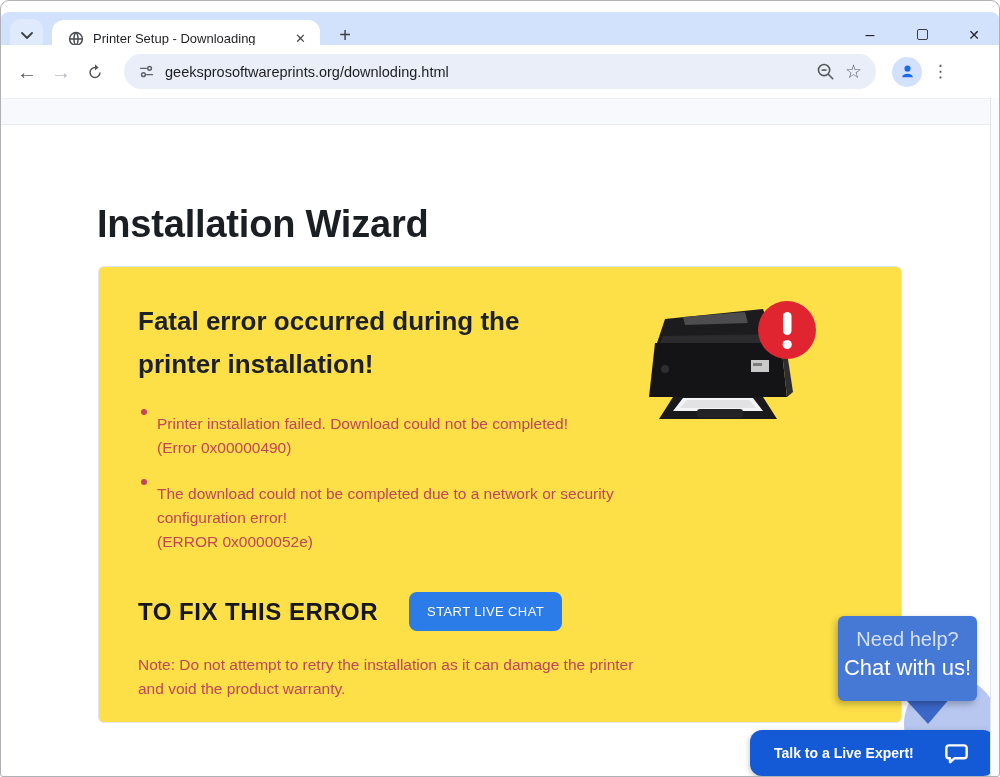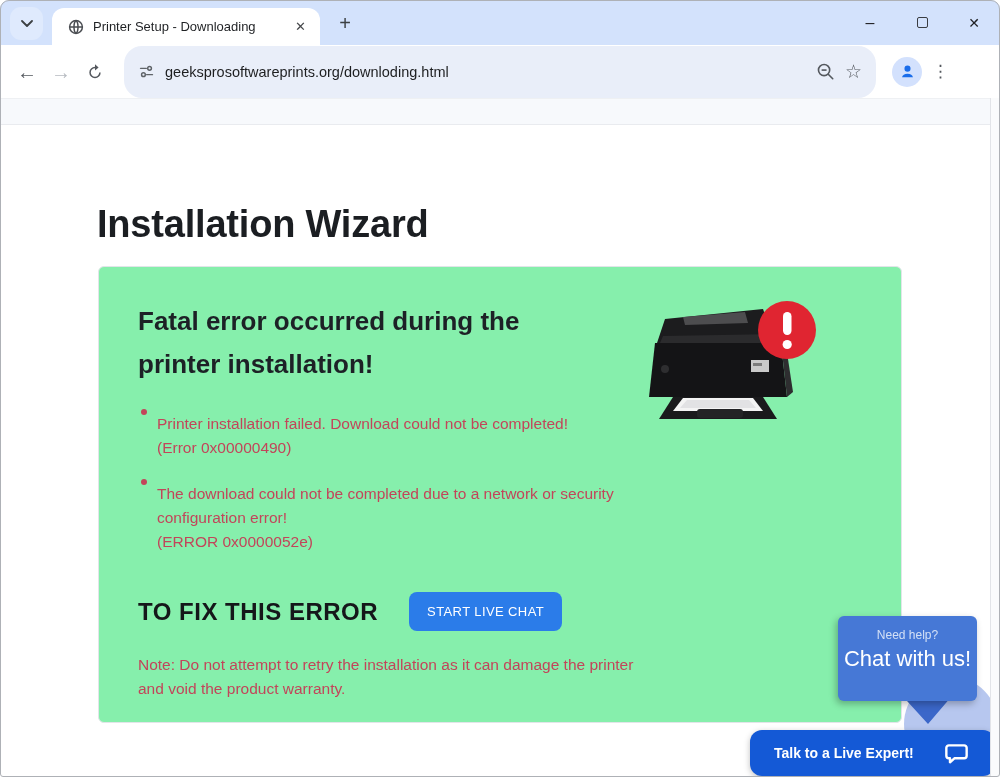--- a/index.html
+++ b/index.html
@@ -3,21 +3,21 @@
 <meta charset="utf-8">
 <style>
   * { margin:0; padding:0; box-sizing:border-box; }
   html,body { width:1000px; height:777px; overflow:hidden; background:#fff;
     font-family:"Liberation Sans","DejaVu Sans",sans-serif; }
   .window { position:relative; width:1000px; height:777px; background:#fff; }
   .frame { position:absolute; inset:0; border:1px solid #aeb1b6; border-radius:9px 9px 3px 3px;
     pointer-events:none; z-index:60; }
 
   
-  .tabstrip { position:absolute; left:0; top:0; width:1000px; height:45px;
+  .tabstrip { position:absolute; left:0; top:12px; width:1000px; height:45px;
     background:#d3e2fc; border-radius:9px 9px 0 0; }
   .tab-search { position:absolute; left:10px; top:7px; width:33px; height:33px;
     border-radius:11px; background:#dfeafd; border:none; display:flex; align-items:center;
     justify-content:center; cursor:pointer; }
   .tab { position:absolute; left:52px; top:8px; width:268px; height:37px; background:#fff;
     border-radius:12px 12px 0 0; display:flex; align-items:center; padding:0 10px 0 16px; }
   .tab-title { flex:1; font-size:13px; color:#1f2124; margin-left:9px; white-space:nowrap;
     overflow:hidden; }
   .tab-close { font-size:13px; color:#45474a; background:none; border:none; cursor:pointer;
     padding:2px 4px; }
@@ -32,42 +32,42 @@
   .max-box { width:11px; height:11px; border:1.4px solid #3a3d42; border-radius:2px; }
 
   
   .toolbar { position:absolute; left:0; top:45px; width:1000px; height:53px; background:#fff;
     display:flex; align-items:center; }
   .navbtn { background:none; border:none; cursor:pointer; font-size:20px; color:#54585e;
     width:34px; height:34px; line-height:32px; border-radius:50%; }
   .navbtn.back { margin-left:10px; }
   .navbtn.fwd { color:#b6bac0; }
   .navbtn.reload { display:flex; align-items:center; justify-content:center; }
-  .omnibox { position:relative; margin-left:12px; width:752px; height:52px; background:#e9eef9;
+  .omnibox { position:relative; margin-left:12px; width:752px; height:35px; background:#e9eef9;
     border-radius:18px; display:flex; align-items:center; padding:0 14px; }
   .siteinfo { display:flex; align-items:center; margin-right:10px; cursor:pointer; }
   .url-text { font-size:14.5px; color:#1d1e20; flex:1; white-space:nowrap; overflow:hidden; }
   .omni-ic { background:none; border:none; cursor:pointer; margin-left:10px; display:flex;
     align-items:center; color:#54585e; font-size:19px; }
   .avatar { margin-left:16px; width:30px; height:30px; border-radius:50%; background:#d3e1fd;
     display:flex; align-items:center; justify-content:center; cursor:pointer; border:none; }
   .kebab { background:none; border:none; cursor:pointer; font-size:17px; color:#54585e;
     margin:0 12px 0 10px; }
 
   
   .bookmarks { position:absolute; left:0; top:98px; width:1000px; height:27px; background:#f7f9fc;
     border-top:1px solid #eef0f3; border-bottom:1px solid #e9ebef; }
   .scroll-track { position:absolute; left:990px; top:98px; width:10px; height:679px;
     background:#fafbfc; border-left:1px solid #e2e4e8; z-index:40; }
 
   
   .page { position:absolute; left:0; top:125px; width:990px; height:652px; background:#fff; }
   .page-title { position:absolute; left:97px; top:78px; font-size:38px; font-weight:700;
     color:#1b1e22; letter-spacing:-0.2px; }
-  .card { position:absolute; left:98px; top:141px; width:804px; height:457px; background:#86efac;
+  .card { position:absolute; left:98px; top:141px; width:804px; height:457px; background:#fde047;
     border:1px solid #e2e5e9; border-radius:6px; padding:33px 38px 0 39px; }
   .card-heading { width:470px; font-size:26px; line-height:43px; font-weight:700; color:#1d2126; }
   .error-list { margin-top:14px; list-style:none; }
   .error-item { display:flex; margin-bottom:10px; }
   .dot { width:6px; height:6px; border-radius:50%; background:#c2455a; margin:9px 10px 0 3px;
     flex:none; }
   .error-body { width:462px; font-size:15.5px; line-height:24px; color:#c2455a;margin-top:12px; }
   .fix-row { display:flex; align-items:center; margin-top:38px; }
   .fix-heading { font-size:24px; font-weight:800; color:#15171a; letter-spacing:0.5px; }
   .chat-btn { margin-left:31px; background:#2b7ce9; color:#fff; border:none; border-radius:8px;
@@ -76,21 +76,21 @@
   .note { margin-top:22px; width:500px; font-size:15.5px; line-height:24px; color:#c2455a; }
   .printer-wrap { position:absolute; left:536px; top:30px; width:185px; height:130px; }
 
   
   .chat-circle { position:absolute; left:904px; top:677px; width:94px; height:94px;
     border-radius:50%; background:#b7c7ef; z-index:5; }
   .chat-tail { position:absolute; left:895px; top:683px; z-index:6; }
   .chat-bubble { position:absolute; left:838px; top:616px; width:139px; height:85px;
     background:#4678d6; border-radius:6px; z-index:7; text-align:center; cursor:pointer;
     box-shadow:-2px 3px 7px rgba(0,0,0,0.28); }
-  .bubble-l1 { margin-top:12px; font-size:12px; color:#d3e0f6; }
+  .bubble-l1 { margin-top:12px; font-size:20px; color:#d3e0f6; }
   .bubble-l2 { margin-top:4px; font-size:22px; color:#ffffff; font-weight:500; }
   .chat-bar { position:absolute; left:750px; top:730px; width:245px; height:46px;
     background:#1459d6; border-radius:12px; z-index:8; display:flex; align-items:center;
     cursor:pointer; box-shadow:0 2px 6px rgba(0,0,0,0.25); }
   .bar-label { margin-left:24px; font-size:14px; font-weight:700; color:#fff; flex:1; }
   .bar-icon { margin-right:26px; display:flex; align-items:center; }
 </style>
 </head>
 <body>
 

